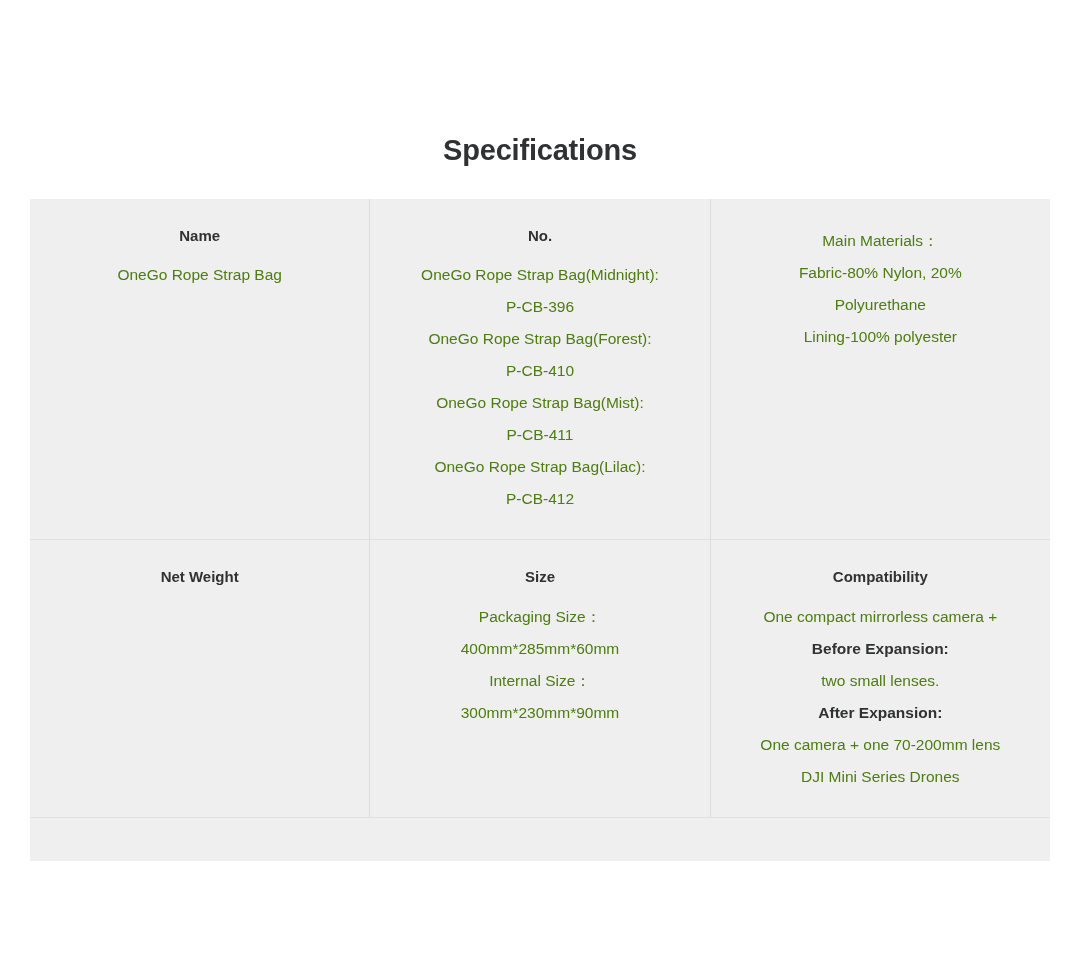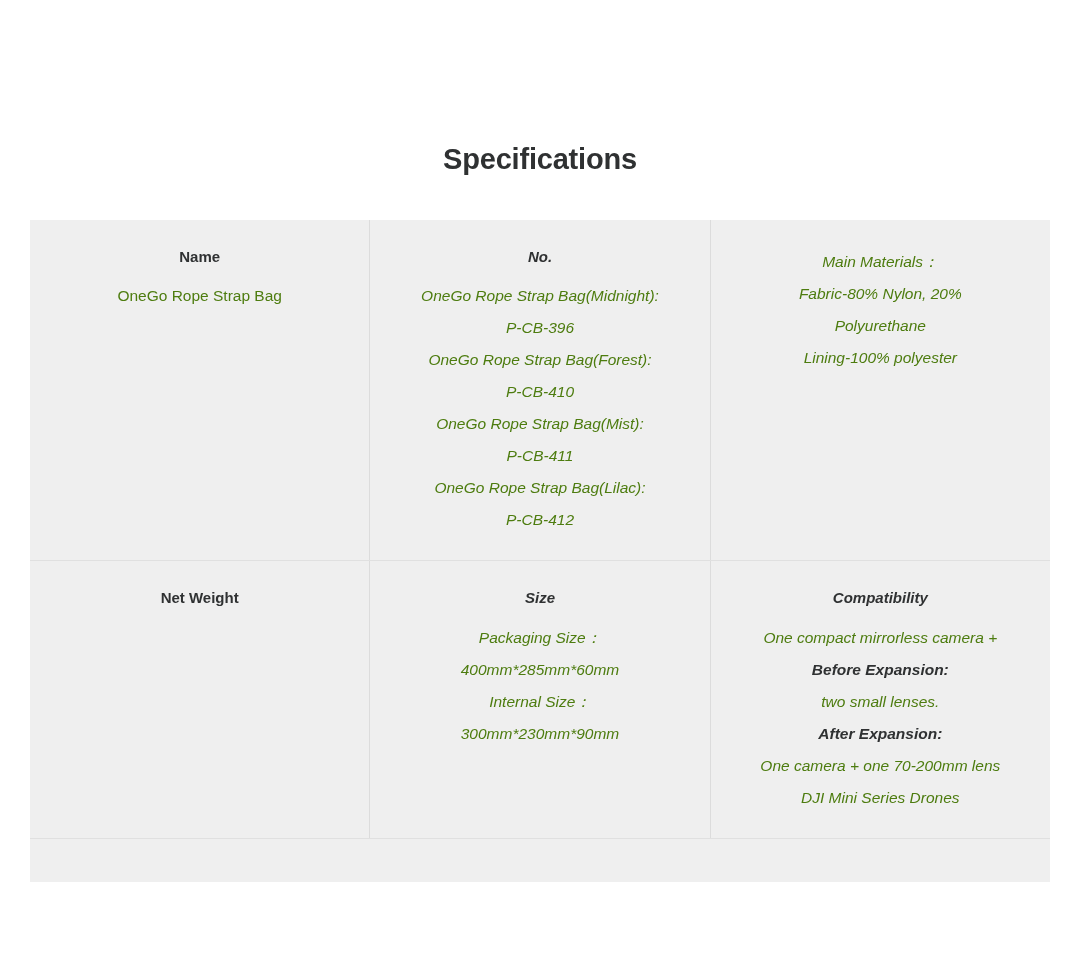--- a/index.html
+++ b/index.html
@@ -21,24 +21,23 @@
     box-sizing: border-box;
   }
   .spec-title {
     text-align: center;
     font-size: 29px;
     font-weight: bold;
     color: #2f3132;
     letter-spacing: -0.2px;
     padding-top: 133px;
     line-height: 1.2;
-    margin-top: 9px;
   }
   .spec-table {
-    margin: 43px 30px 0 30px;
+    margin: 31px 30px 0 30px;
     background: #efefef;
     width: 1020px;
     box-sizing: border-box;
   }
   .spec-row {
     display: flex;
     width: 100%;
     box-sizing: border-box;
   }
   .spec-row.row-1 {
@@ -46,21 +45,20 @@
   }
   .spec-cell {
     flex: 1 1 0;
     box-sizing: border-box;
     padding: 26px 18px 24px 18px;
     text-align: center;
     position: relative;
   }
   .spec-cell.divider {
     border-left: 1px solid #dcdcdc;
-    font-style: italic;
   }
   .row-1 .spec-cell {
     min-height: 312px;
   }
   .row-2 .spec-cell {
     min-height: 264px;
   }
   .cell-head {
     font-size: 15px;
     font-weight: bold;

